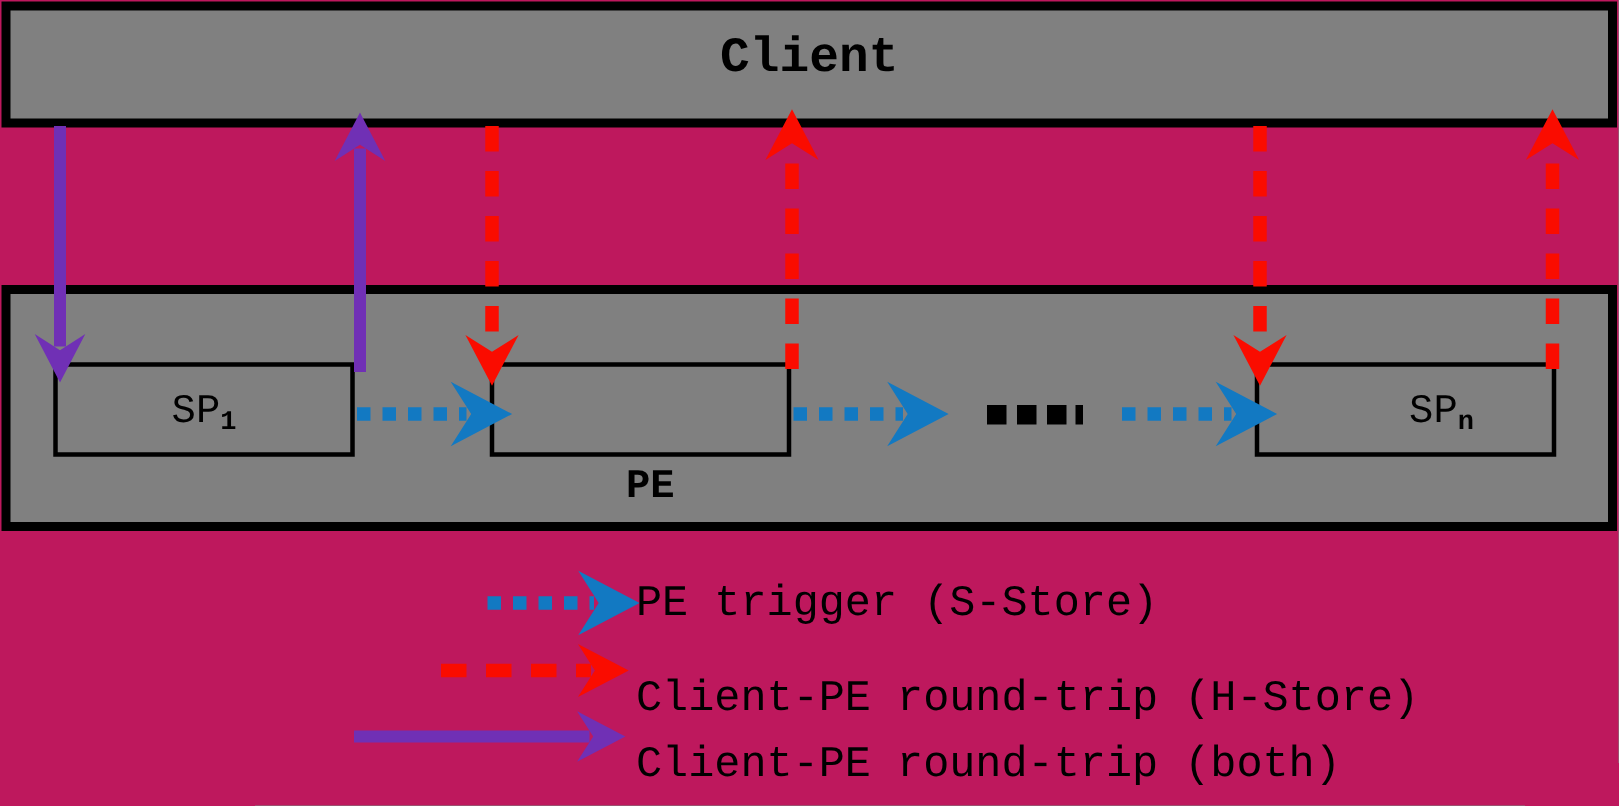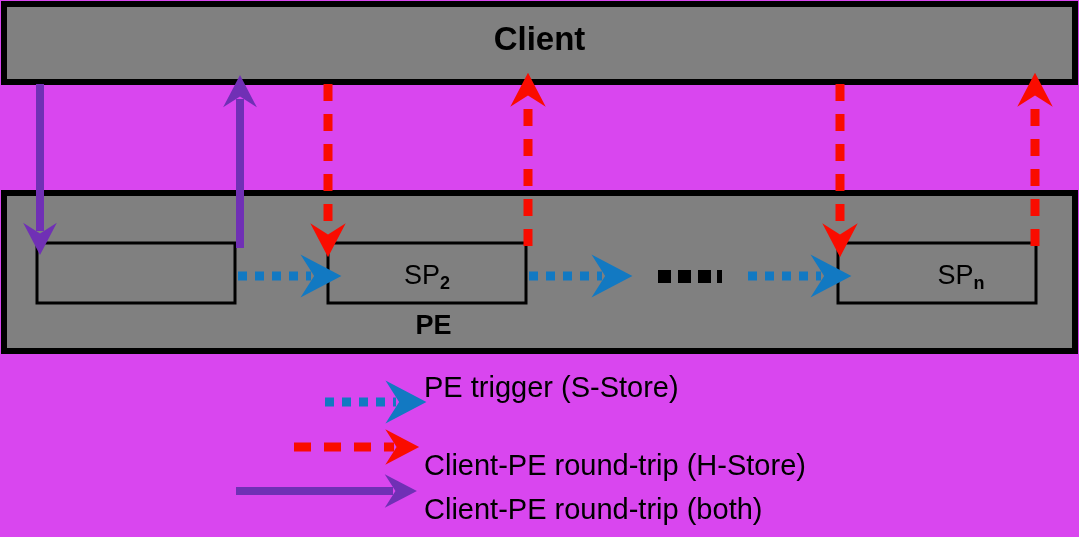--- a/index.html
+++ b/index.html
@@ -4,22 +4,22 @@
 <style>
   html, body {
     margin: 0;
     padding: 0;
     background: #808080;
   }
   #canvas {
     position: relative;
     width: 1079px;
     height: 537px;
-    background: #d946ef;
-    font-family: Liberation Sans, sans-serif;
+    background: #be185d;
+    font-family: Liberation Mono, monospace;
     overflow: hidden;
   }
   #svg-layer {
     position: absolute;
     left: 0;
     top: 0;
     width: 1079px;
     height: 537px;
   }
   .box-label {
@@ -114,26 +114,26 @@
 
     <line x1="325" y1="402" x2="396" y2="402" stroke="#1279c2" stroke-width="9" stroke-dasharray="9,8" marker-end="url(#m-blue)"></line>
     <line x1="294" y1="447" x2="394" y2="447" stroke="#fa0c00" stroke-width="9" stroke-dasharray="17,13" marker-end="url(#m-red)"></line>
     <line x1="236" y1="491" x2="393" y2="491" stroke="#7030b5" stroke-width="8" marker-end="url(#m-purple)"></line>
   </svg>
 
   <div id="client-label" class="box-label">Client</div>
 
   <div id="pe-label" class="box-label">PE</div>
 
+  <div class="sp-label" style="left:37px; top:260px; width:198px;">
+    <span>SP</span><sub>1</sub>
+  </div>
 
-  <div class="sp-label" style="left:328px; top:260px; width:198px;">
-    <span>SP</span><sub>2</sub>
-  </div>
 
   <div class="sp-label" style="left:862px; top:260px; width:198px;">
     <span>SP</span><sub>n</sub>
   </div>
 
-  <div class="legend-text" style="top:371px;">PE trigger (S-Store)</div>
+  <div class="legend-text" style="top:386px;">PE trigger (S-Store)</div>
   <div class="legend-text" style="top:431px;margin-top:18px;">Client-PE round-trip (H-Store)</div>
   <div class="legend-text" style="top:474px;margin-top:19px;">Client-PE round-trip (both)</div>
 
 </div>
 
 </body></html>

